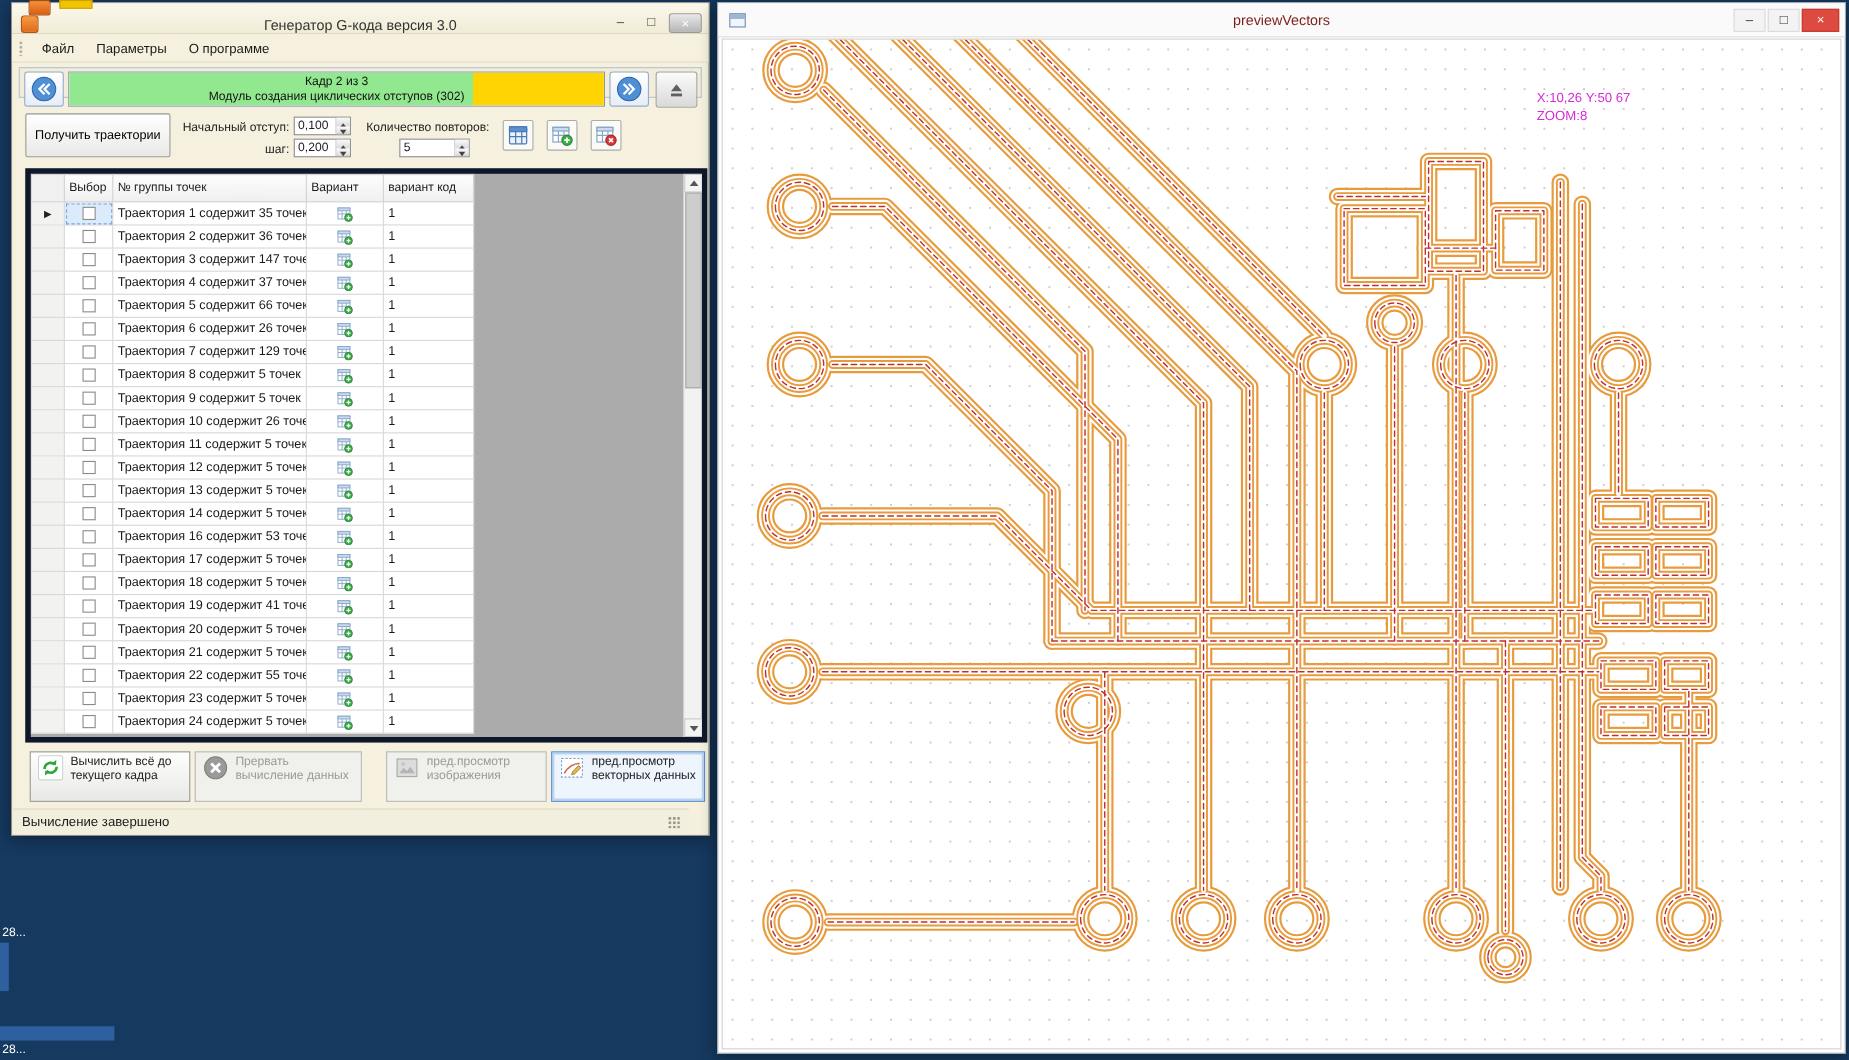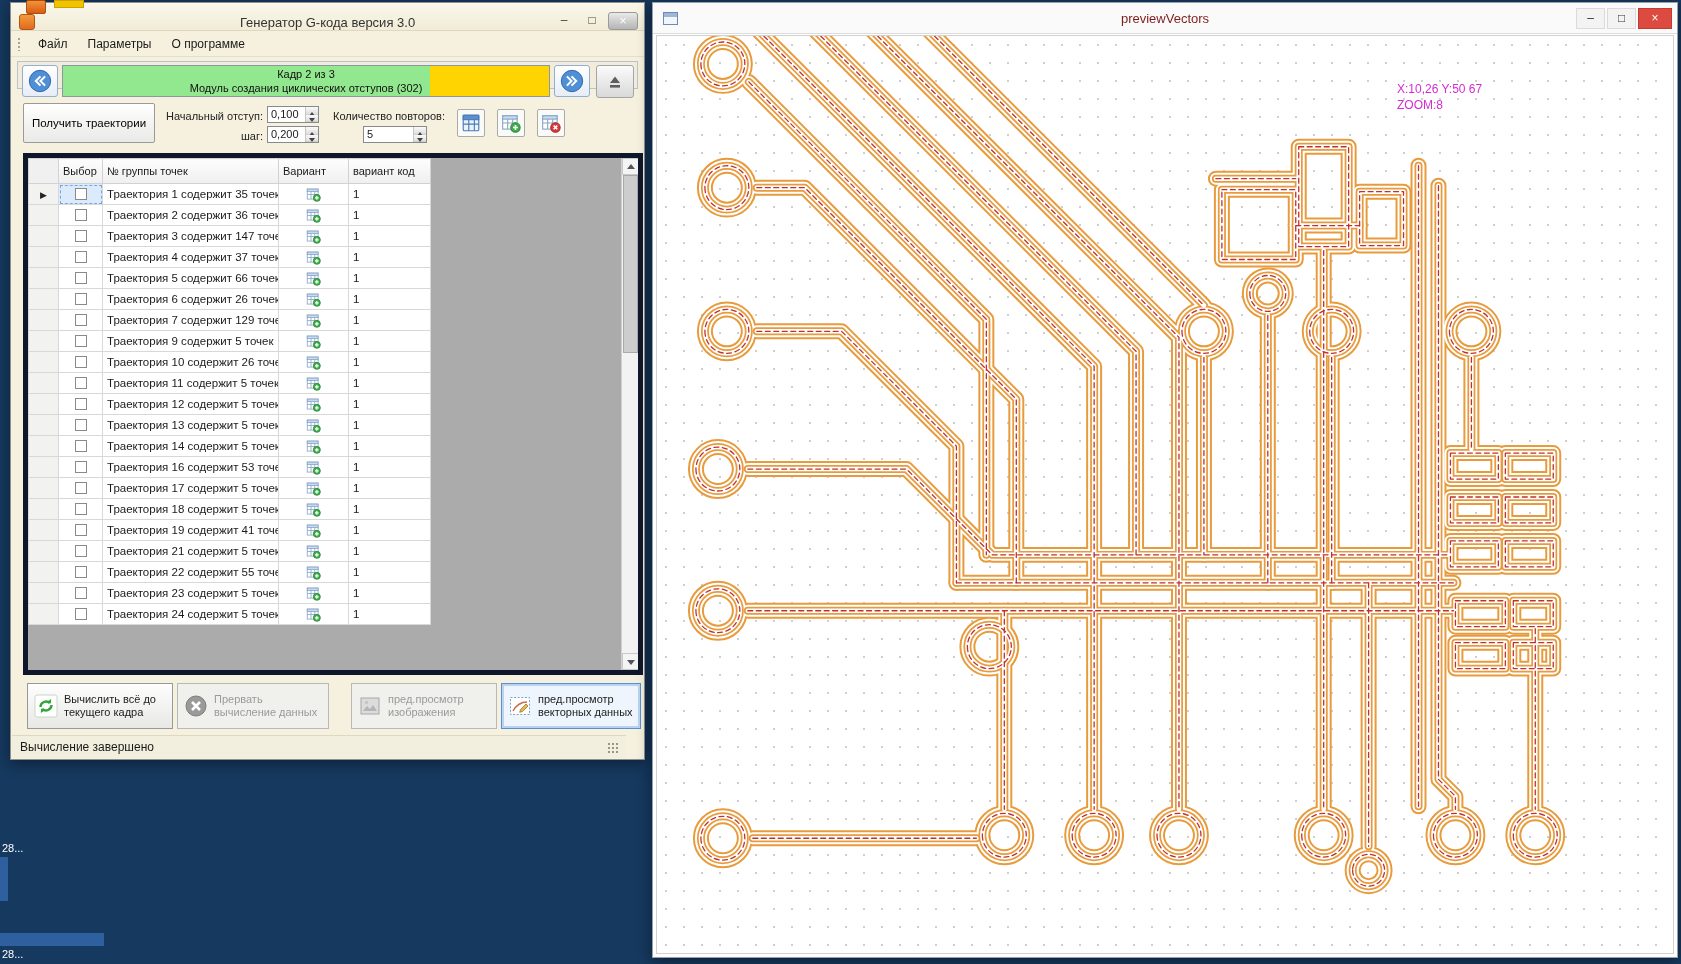--- a/index.html
+++ b/index.html
@@ -65,21 +65,21 @@
   .tico{width:15px;height:15px;vertical-align:middle}
   .vscroll{position:absolute;right:0;top:0;width:17px;height:100%;background:#f2f2f2;border-left:1px solid #d0d0d0}
   .sb-btn{position:absolute;left:0;width:17px;height:17px;background:#f4f4f4;border:1px solid #c9c9c9}
   .sb-up{top:0}.sb-dn{bottom:0}
   .sb-up::after{content:"";position:absolute;left:4px;top:5px;border:4px solid transparent;border-bottom:5px solid #555;border-top:0}
   .sb-dn::after{content:"";position:absolute;left:4px;top:6px;border:4px solid transparent;border-top:5px solid #555;border-bottom:0}
   .sb-thumb{position:absolute;top:17px;left:1px;width:15px;height:178px;background:#cdcdcd;border:1px solid #a9a9a9}
 
   
   .gw-actions{position:absolute;left:0;top:680px;width:633px;height:48px}
-  .abtn{position:absolute;top:0;height:46px;border:1px solid #999;background:linear-gradient(#fefefe,#e8e8e5);display:flex;align-items:center;gap:6px;padding:2px 6px;font-size:11px;line-height:1.2;text-align:left;color:#222;font-family:inherit}
+  .abtn{position:absolute;top:0;height:46px;border:1px solid #999;background:linear-gradient(#fefefe,#e8e8e5);display:flex;gap:6px;padding:2px 6px;font-size:11px;line-height:1.2;text-align:left;color:#222;font-family:inherit}
   .aico{width:24px;height:24px;flex:0 0 auto}
   .abtn.disabled{color:#9a9a9a;border-color:#b8b8b8;background:#f0f0ec}
   .abtn.focusd{border:1px solid #5a8fd0;box-shadow:inset 0 0 0 2px #b9d4f2;background:#eef5fd}
 
   .gw-status{position:absolute;left:1px;right:18px;bottom:1px;height:23px;background:#F3EFDE;border-top:1px solid #ddd8c2;font-size:12px;display:flex;align-items:center;padding:0 8px}
   .grip2{margin-left:auto;width:11px;height:11px;background-image:radial-gradient(#9a9684 1.1px,transparent 1.4px);background-size:4px 4px}
 
   
   #previewWin{left:652px;top:2px;width:1026px;height:956px;background:#fff;border:1px solid #98a0aa;z-index:20}
   .pv-title{position:relative;height:31px;background:#fafafa;border-bottom:1px solid #dcdcdc;display:flex;align-items:center;padding:0 5px}
@@ -335,20 +335,29 @@
     <td class="c-chk"><span class="cb"></span></td>
     <td class="c-lbl">Траектория 7 содержит 129 точек</td>
     <td class="c-var"><svg class="tico" viewBox="0 0 18 18">
                   <use href="#icon-table-add"></use>
                 </svg></td>
     <td class="c-code">1</td>
   </tr>
             <tr>
     <td class="c-sel"></td>
     <td class="c-chk"><span class="cb"></span></td>
+    <td class="c-lbl">Траектория 8 содержит 5 точек</td>
+    <td class="c-var"><svg class="tico" viewBox="0 0 18 18">
+                  <use href="#icon-table-add"></use>
+                </svg></td>
+    <td class="c-code">1</td>
+  </tr>
+            <tr>
+    <td class="c-sel"></td>
+    <td class="c-chk"><span class="cb"></span></td>
     <td class="c-lbl">Траектория 9 содержит 5 точек</td>
     <td class="c-var"><svg class="tico" viewBox="0 0 18 18">
                   <use href="#icon-table-add"></use>
                 </svg></td>
     <td class="c-code">1</td>
   </tr>
             <tr>
     <td class="c-sel"></td>
     <td class="c-chk"><span class="cb"></span></td>
     <td class="c-lbl">Траектория 10 содержит 26 точек</td>
@@ -417,20 +426,29 @@
     <td class="c-lbl">Траектория 18 содержит 5 точек</td>
     <td class="c-var"><svg class="tico" viewBox="0 0 18 18">
                   <use href="#icon-table-add"></use>
                 </svg></td>
     <td class="c-code">1</td>
   </tr>
             <tr>
     <td class="c-sel"></td>
     <td class="c-chk"><span class="cb"></span></td>
     <td class="c-lbl">Траектория 19 содержит 41 точек</td>
+    <td class="c-var"><svg class="tico" viewBox="0 0 18 18">
+                  <use href="#icon-table-add"></use>
+                </svg></td>
+    <td class="c-code">1</td>
+  </tr>
+            <tr>
+    <td class="c-sel"></td>
+    <td class="c-chk"><span class="cb"></span></td>
+    <td class="c-lbl">Траектория 20 содержит 5 точек</td>
     <td class="c-var"><svg class="tico" viewBox="0 0 18 18">
                   <use href="#icon-table-add"></use>
                 </svg></td>
     <td class="c-code">1</td>
   </tr>
             <tr>
     <td class="c-sel"></td>
     <td class="c-chk"><span class="cb"></span></td>
     <td class="c-lbl">Траектория 21 содержит 5 точек</td>
     <td class="c-var"><svg class="tico" viewBox="0 0 18 18">

